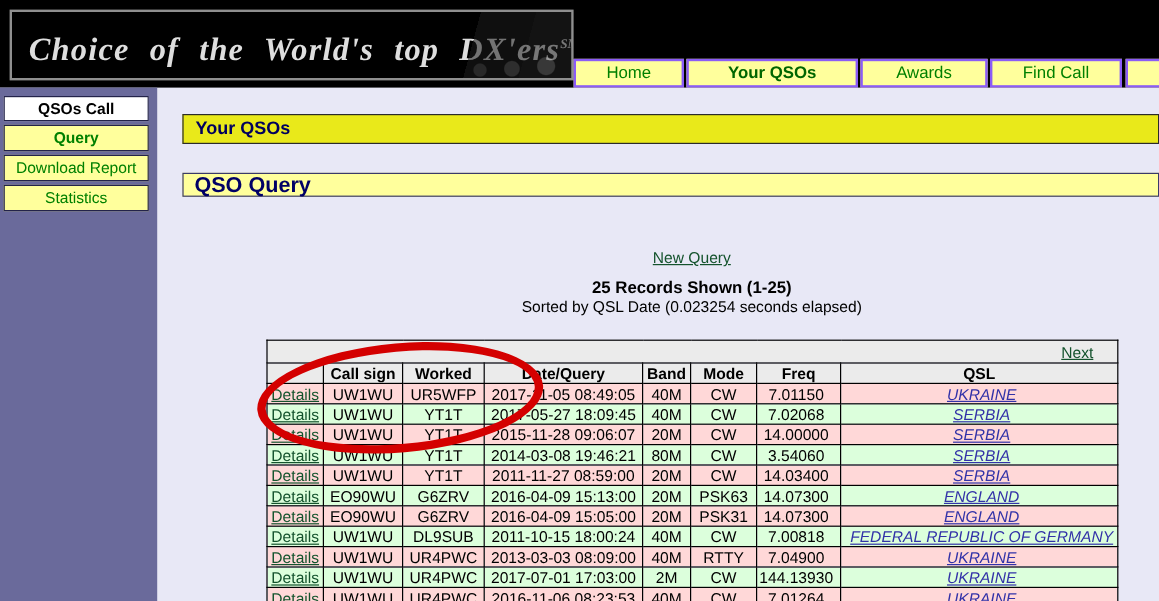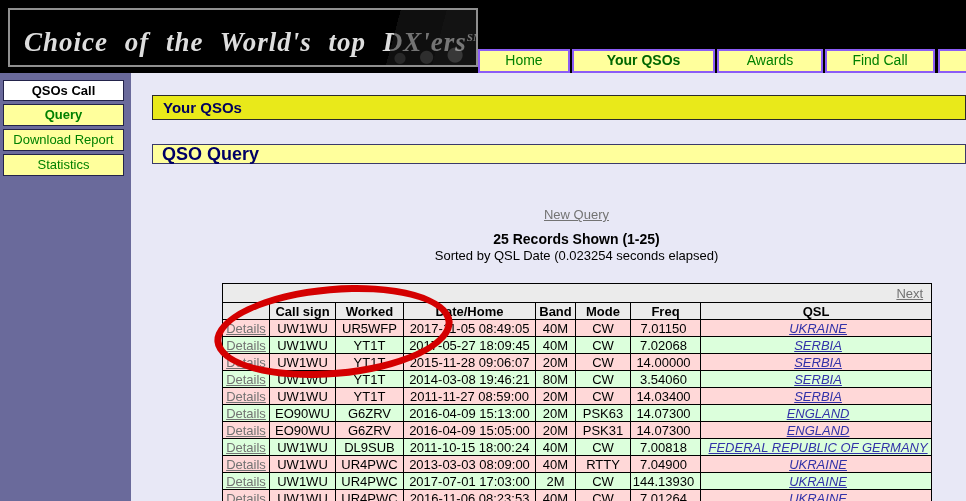--- a/index.html
+++ b/index.html
@@ -51,27 +51,27 @@
     background:#E9E91A; border:1px solid #2a2a2a;
     font-size:15px; font-weight:bold; color:#00005e; line-height:23px; padding-left:10px;
   }
   .bar-sub {
     position:absolute; left:152px; width:814px; height:20px; top:144px;
     background:#FFFF9C; border:1px solid #3a3a6a;
     font-size:18px; font-weight:bold; color:#000066; line-height:18px; padding-left:9px;
   }
   
   .center-zone { position:absolute; left:222px; width:709px; text-align:center; font-size:13px; color:#000; }
-  a.lnk { color:#737373; text-decoration:underline; cursor:pointer; }
+  a.lnk { color:#14532d; text-decoration:underline; cursor:pointer; }
   .records { font-weight:bold; font-size:14px; }
   
   .qso-table-wrap { position:absolute; left:222px; top:283px; width:709px; }
   table.qso { border-collapse:collapse; table-layout:fixed; width:709px; font-size:13px; }
   table.qso td, table.qso th { border:1px solid #000; overflow:hidden; white-space:nowrap; }
-  tr.nextrow td { background:#EBEBEB; height:19px; text-align:right; padding-right:8px; }
+  tr.nextrow td { background:#EBEBEB; height:19px; text-align:right; padding-right:20px; }
   tr.headrow th { background:#EBEBEB; height:17px; font-weight:bold; text-align:center; }
   tr.qsorow td { height:17px; text-align:center; }
   tr.qsorow.pink td { background:#FFD8D8; }
   tr.qsorow.green td { background:#DCFFDC; }
   td.c-details { text-align:center; }
   td.c-freq { text-align:right; padding-right:4px; }
   td.c-qsl { text-align:left; padding-left:4px; }
   a.qsl-lnk { color:#3232A8; text-decoration:underline; cursor:pointer;font-style:italic; }
   
   .red-circle {
@@ -128,21 +128,21 @@
           <col style="width:231px">
       </colgroup>
       <thead>
         <tr class="nextrow">
           <td colspan="8"><a class="lnk">Next</a></td>
         </tr>
         <tr class="headrow">
           <th></th>
           <th>Call sign</th>
           <th>Worked</th>
-          <th>Date/Home</th>
+          <th>Date/Query</th>
           <th>Band</th>
           <th>Mode</th>
           <th>Freq</th>
           <th>QSL</th>
         </tr>
       </thead>
       <tbody>
           <tr class="qsorow pink">
     <td class="c-details"><a class="lnk">Details</a></td>
     <td>UW1WU</td>

